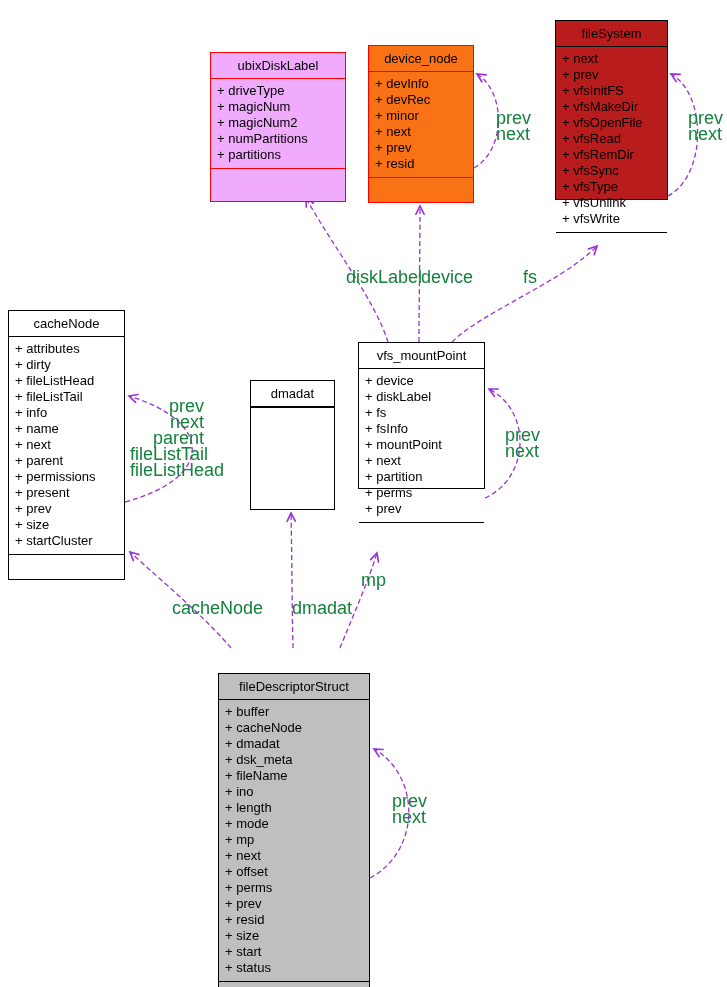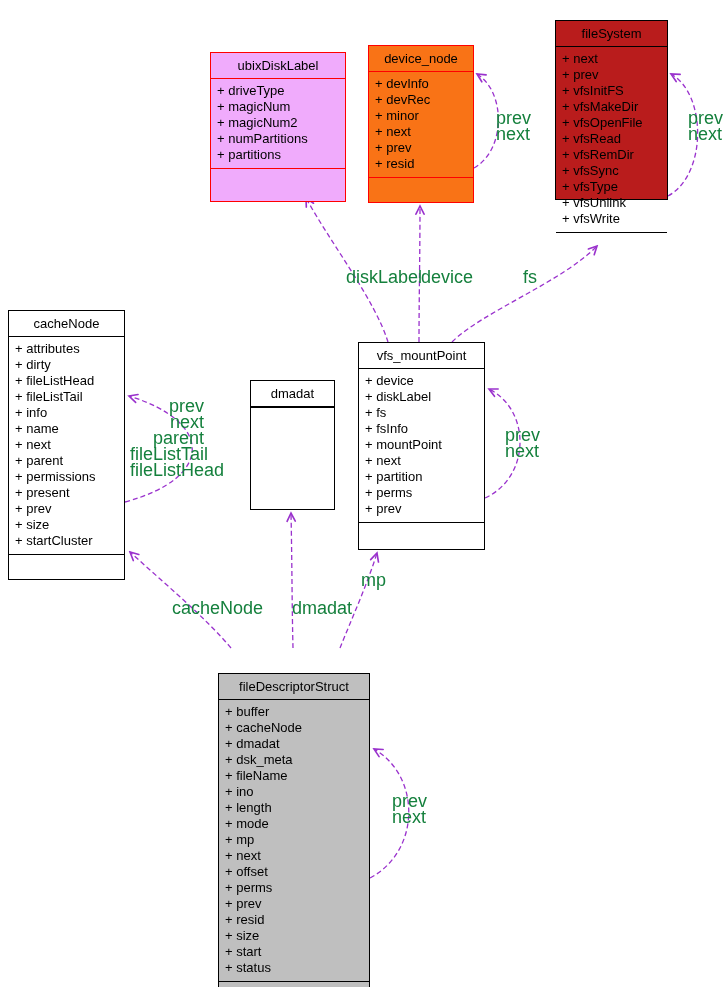--- a/index.html
+++ b/index.html
@@ -102,21 +102,21 @@
           <div class="fieldrow">+ prev</div>
           <div class="fieldrow">+ size</div>
           <div class="fieldrow">+ startCluster</div>
         </div>
         <div class="classmethods" style="border-color: rgb(0, 0, 0);"></div>
       </div>
       <div class="classbox" style="left: 250px; top: 380px; width: 85px; height: 130px; background: rgb(255, 255, 255); border-color: rgb(0, 0, 0);">
         <div class="classtitle" style="border-color: rgb(0, 0, 0);">dmadat</div>
         <div class="classmethods" style="border-color: rgb(0, 0, 0);"></div>
       </div>
-      <div class="classbox" style="left: 358px; top: 342px; width: 127px; height: 208px; background: rgb(255, 255, 255); border-color: rgb(0, 0, 0);">
+      <div class="classbox" style="left: 358px; top: 342px; width: 127px; height: 147px; background: rgb(255, 255, 255); border-color: rgb(0, 0, 0);">
         <div class="classtitle" style="border-color: rgb(0, 0, 0);">vfs_mountPoint</div>
         <div class="classfields">
           <div class="fieldrow">+ device</div>
           <div class="fieldrow">+ diskLabel</div>
           <div class="fieldrow">+ fs</div>
           <div class="fieldrow">+ fsInfo</div>
           <div class="fieldrow">+ mountPoint</div>
           <div class="fieldrow">+ next</div>
           <div class="fieldrow">+ partition</div>
           <div class="fieldrow">+ perms</div>

